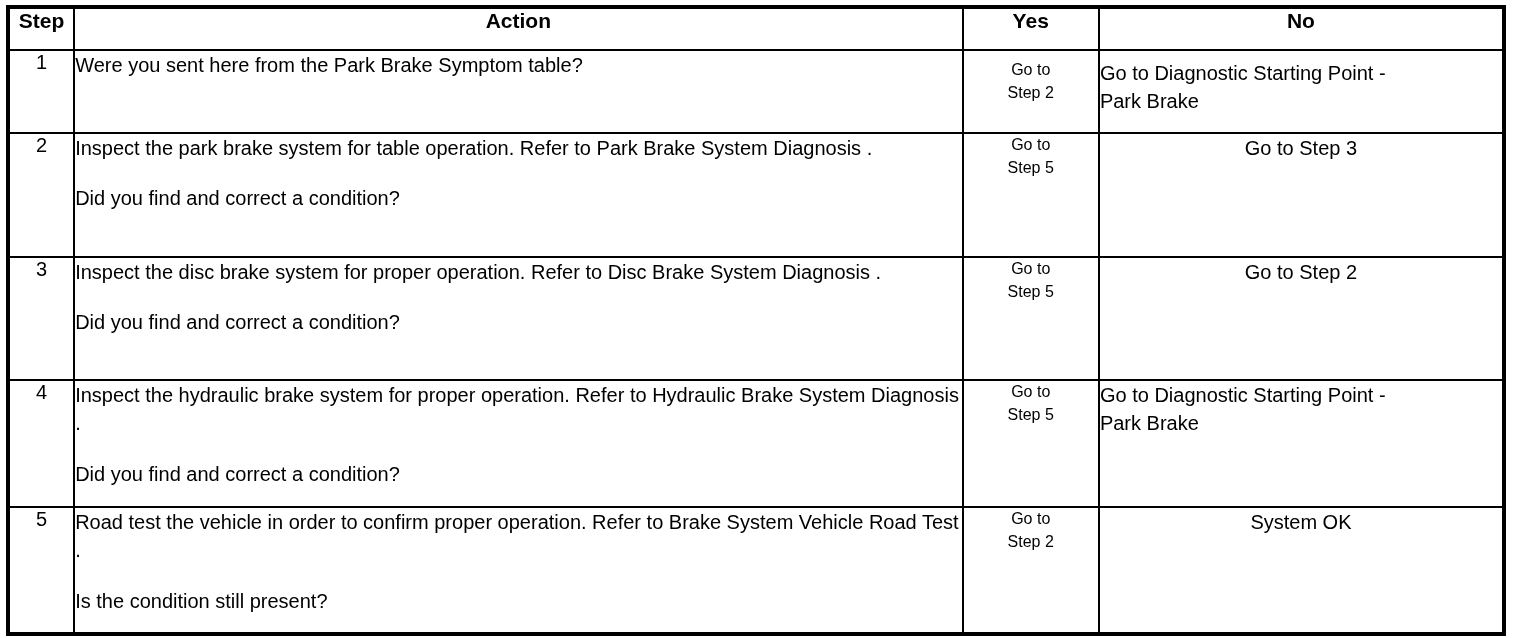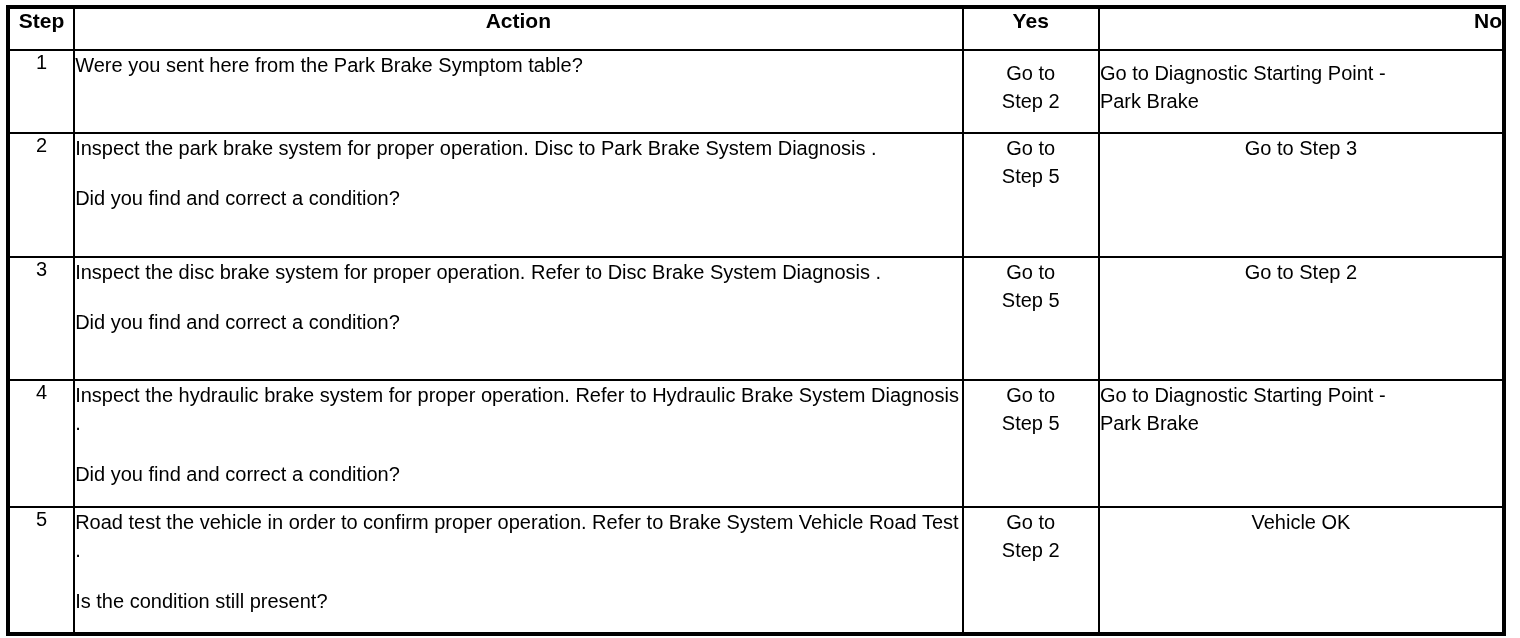--- a/index.html
+++ b/index.html
@@ -46,40 +46,40 @@
     height: 40px;
     font-size: 21px;
     font-weight: bold;
     text-align: center;
     vertical-align: middle;
     letter-spacing: 0px;
   }
   th.h-step   { text-align: center; }
   th.h-action { text-align: center; margin-left: 48px; }
   th.h-yes    { text-align: center; }
-  th.h-no     { text-align: right; }
+  th.h-no     { text-align: center; }
 
   
   td.step-cell {
     text-align: center;
     vertical-align: middle;
     font-size: 20px;
   }
   td.action-cell {
     text-align: left;
     vertical-align: top;
     font-size: 20px;
     padding: 8px 8px 6px 8px;
     line-height: 1.42;
     border-radius: 17px;
   }
   td.yes-cell {
     text-align: center;
     vertical-align: bottom;
-    font-size: 20px;
+    font-size: 16px;
     padding: 0 4px 12px 4px;
     line-height: 1.42;
   }
   td.no-cell {
     font-size: 20px;
     padding: 0 6px 12px 8px;
     vertical-align: bottom;
     line-height: 1.42;
   }
   td.no-cell.align-left   { text-align: left; }
@@ -139,21 +139,21 @@
         </td>
         <td class="no-cell align-left">
           <span class="cell-line">Go to Diagnostic Starting Point -</span>
           <span class="cell-line">Park Brake</span>
         </td>
       </tr>
 
       <tr class="row-2">
         <td class="step-cell">2</td>
         <td class="action-cell">
-          <span class="action-line">Inspect the park brake system for proper operation. Disc to Park Brake System Diagnosis .</span>
+          <span class="action-line">Inspect the park brake system for table operation. Refer to Park Brake System Diagnosis .</span>
           <span class="action-gap"></span>
           <span class="action-line">Did you find and correct a condition?</span>
         </td>
         <td class="yes-cell">
           <span class="cell-line">Go to</span>
           <span class="cell-line">Step 5</span>
         </td>
         <td class="no-cell align-center">
           <span class="cell-line">Go to Step 3</span>
         </td>
@@ -197,20 +197,20 @@
         <td class="action-cell">
           <span class="action-line">Road test the vehicle in order to confirm proper operation. Refer to Brake System Vehicle Road Test .</span>
           <span class="action-gap"></span>
           <span class="action-line">Is the condition still present?</span>
         </td>
         <td class="yes-cell">
           <span class="cell-line">Go to</span>
           <span class="cell-line">Step 2</span>
         </td>
         <td class="no-cell align-center">
-          <span class="cell-line">Vehicle OK</span>
+          <span class="cell-line">System OK</span>
         </td>
       </tr>
 
     </tbody>
   </table>
 
 </div>
 
 </body></html>

